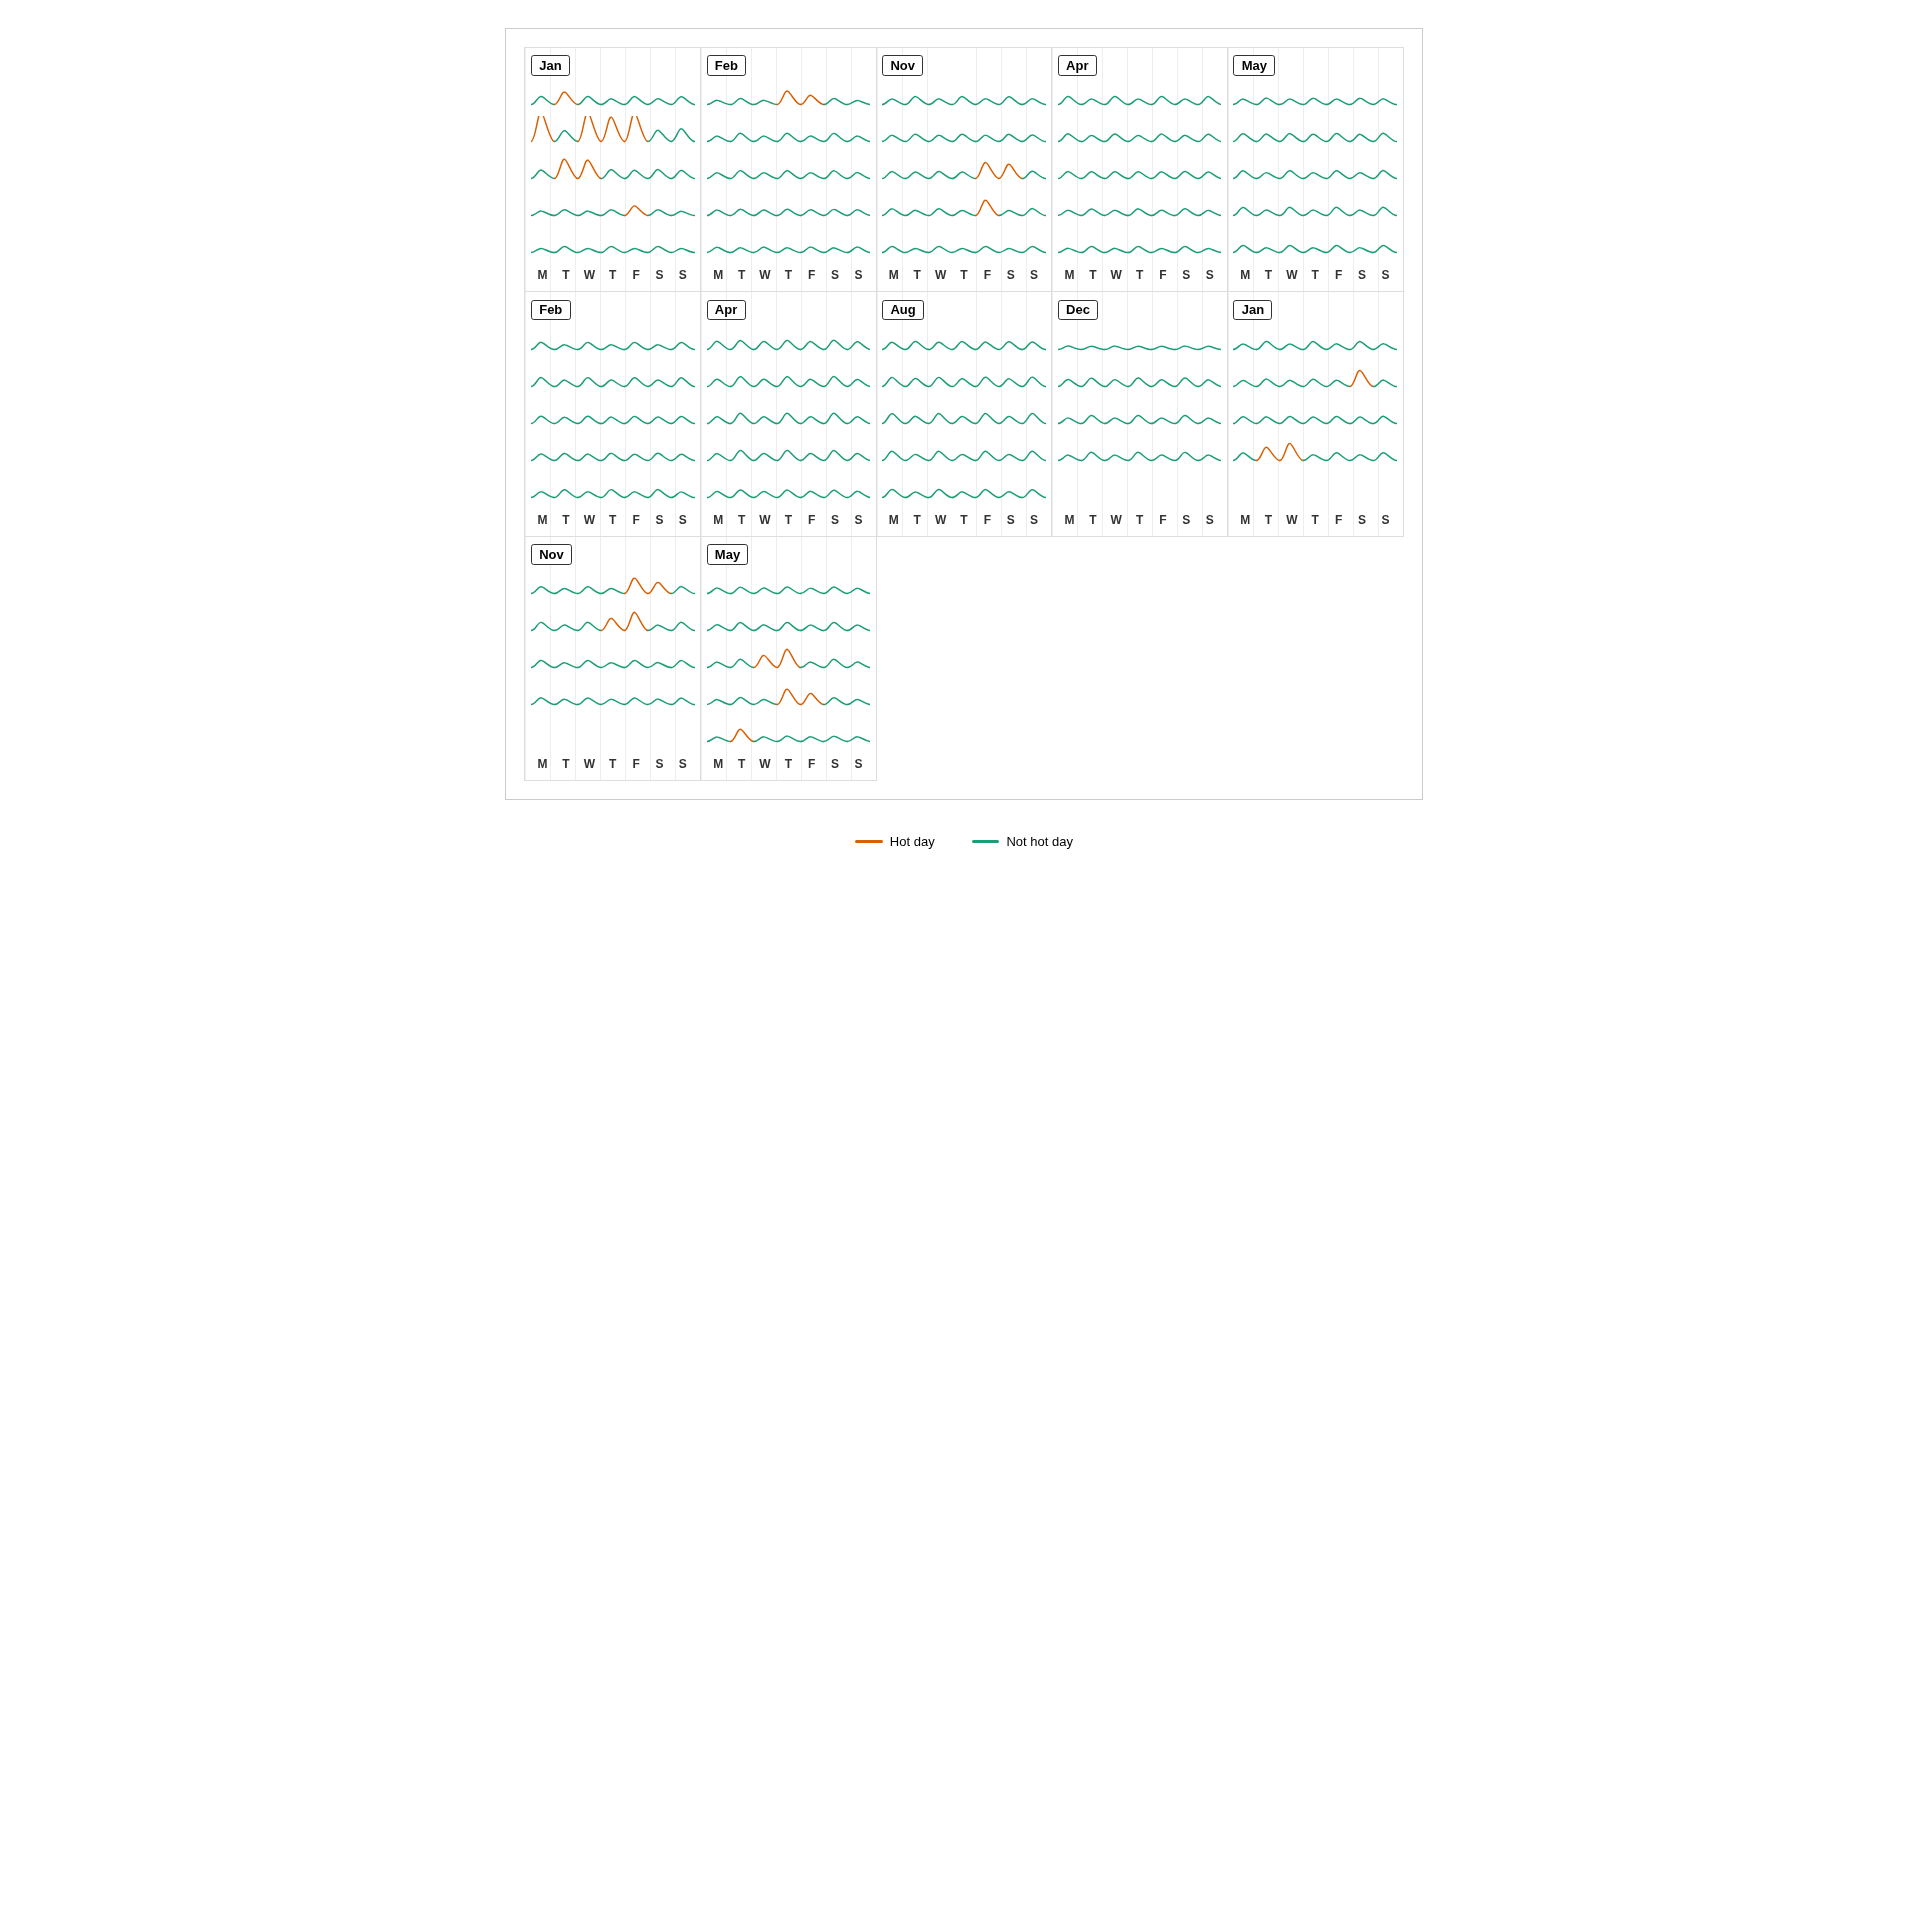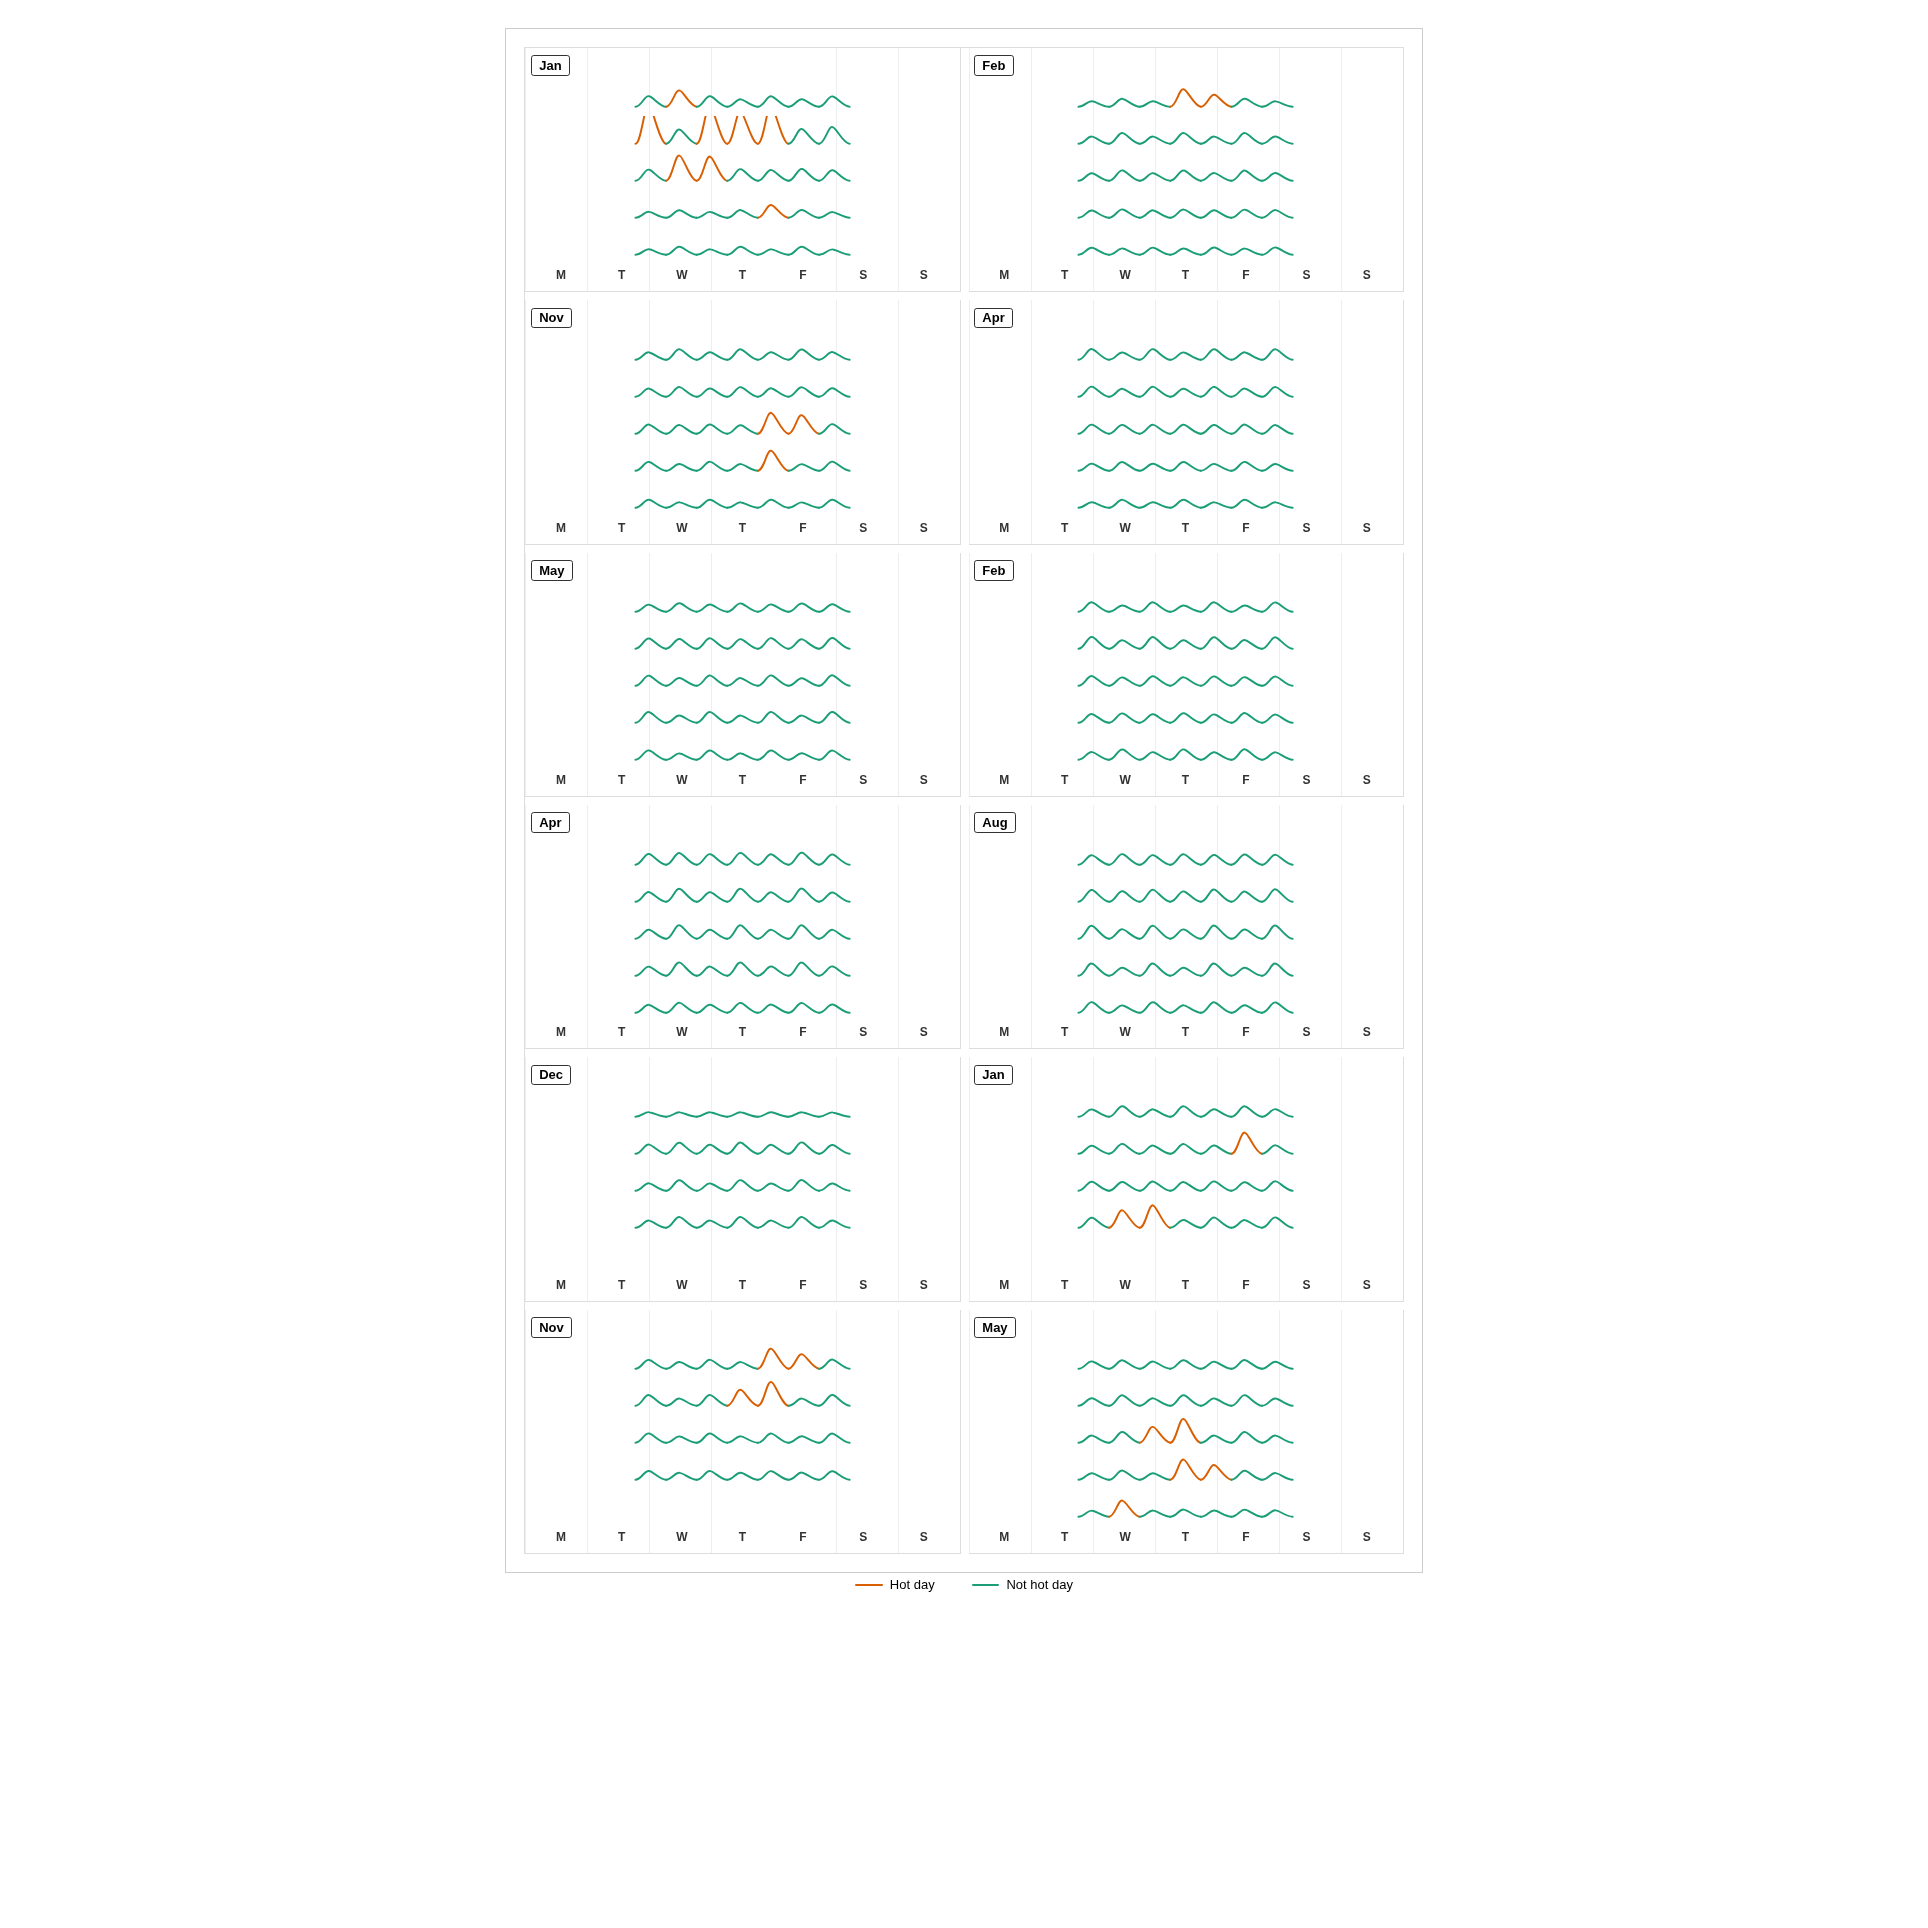--- a/index.html
+++ b/index.html
@@ -11,22 +11,22 @@
       align-items: center;
       padding: 27.5px;
     }
     .chart-container {
       width: 918px;
       border: 0.9px solid #ccc;
       padding: 18.4px;
     }
     .months-grid {
       display: grid;
-      grid-template-columns: repeat(2, 1fr);
-      gap: 8px;
+      grid-template-columns: repeat(5, 1fr);
+      gap: 0;
       border-left: 0.9px solid #ddd;
       border-top: 0.9px solid #ddd;
     }
     .month-cell {
       border-right: 0.9px solid #ddd;
       border-bottom: 0.9px solid #ddd;
       padding: 7.3px 5.5px;
       position: relative;
       background: #fff;
     }
@@ -62,21 +62,21 @@
       color: #333;
     }
     .day-label {
       flex: 1;
       text-align: center;
     }
     .legend {
       display: flex;
       justify-content: flex-start;
       gap: 37px;
-      margin-top: 4px;
+      margin-top: 34px;
       font-size: 13px;
     }
     .legend-item {
       display: flex;
       align-items: center;
       gap: 7.3px;
     }
     .legend-line {
       width: 27.5px;
       height: 2.8px;

